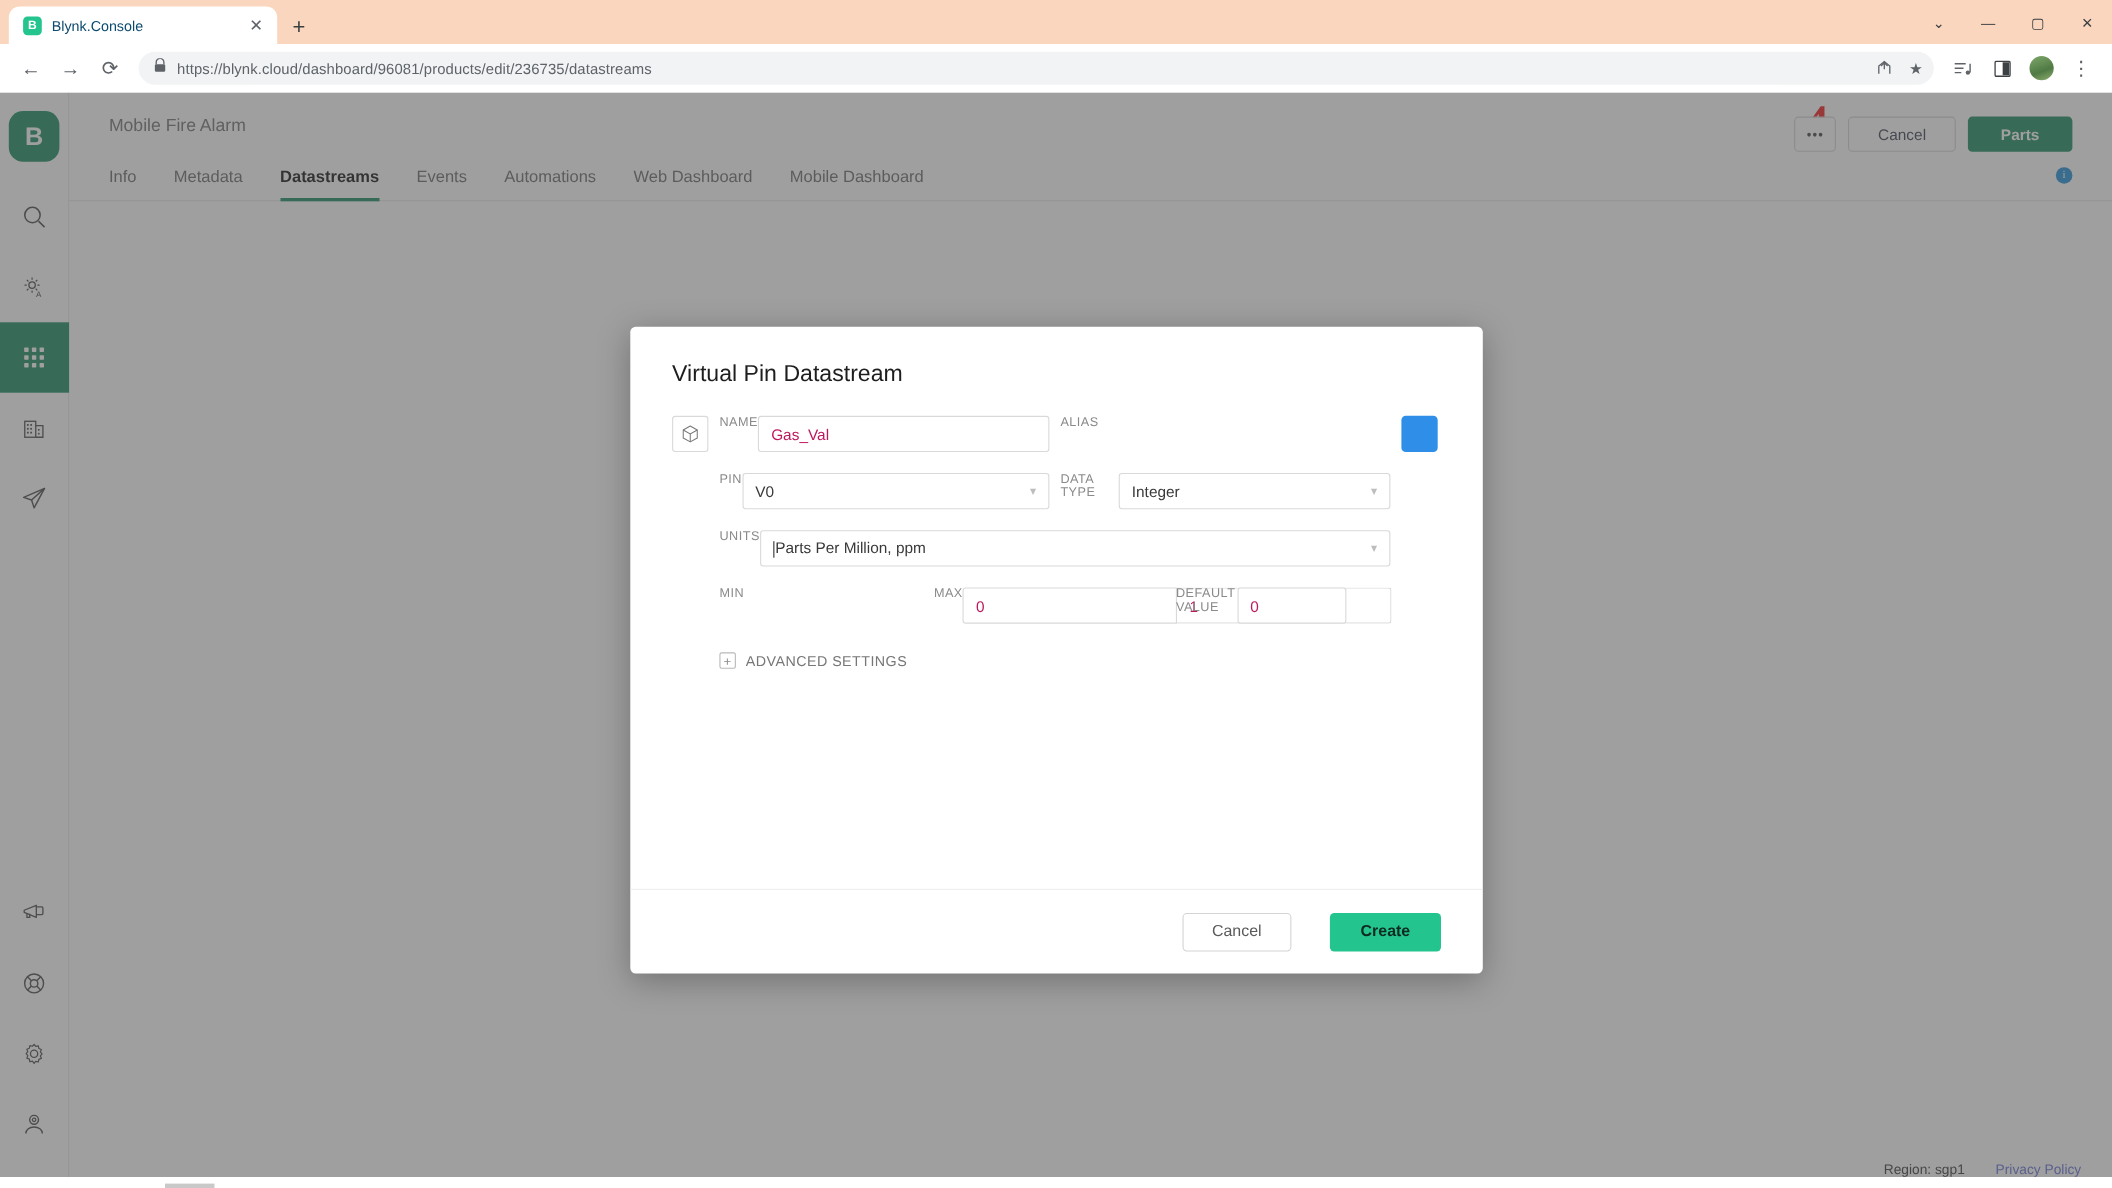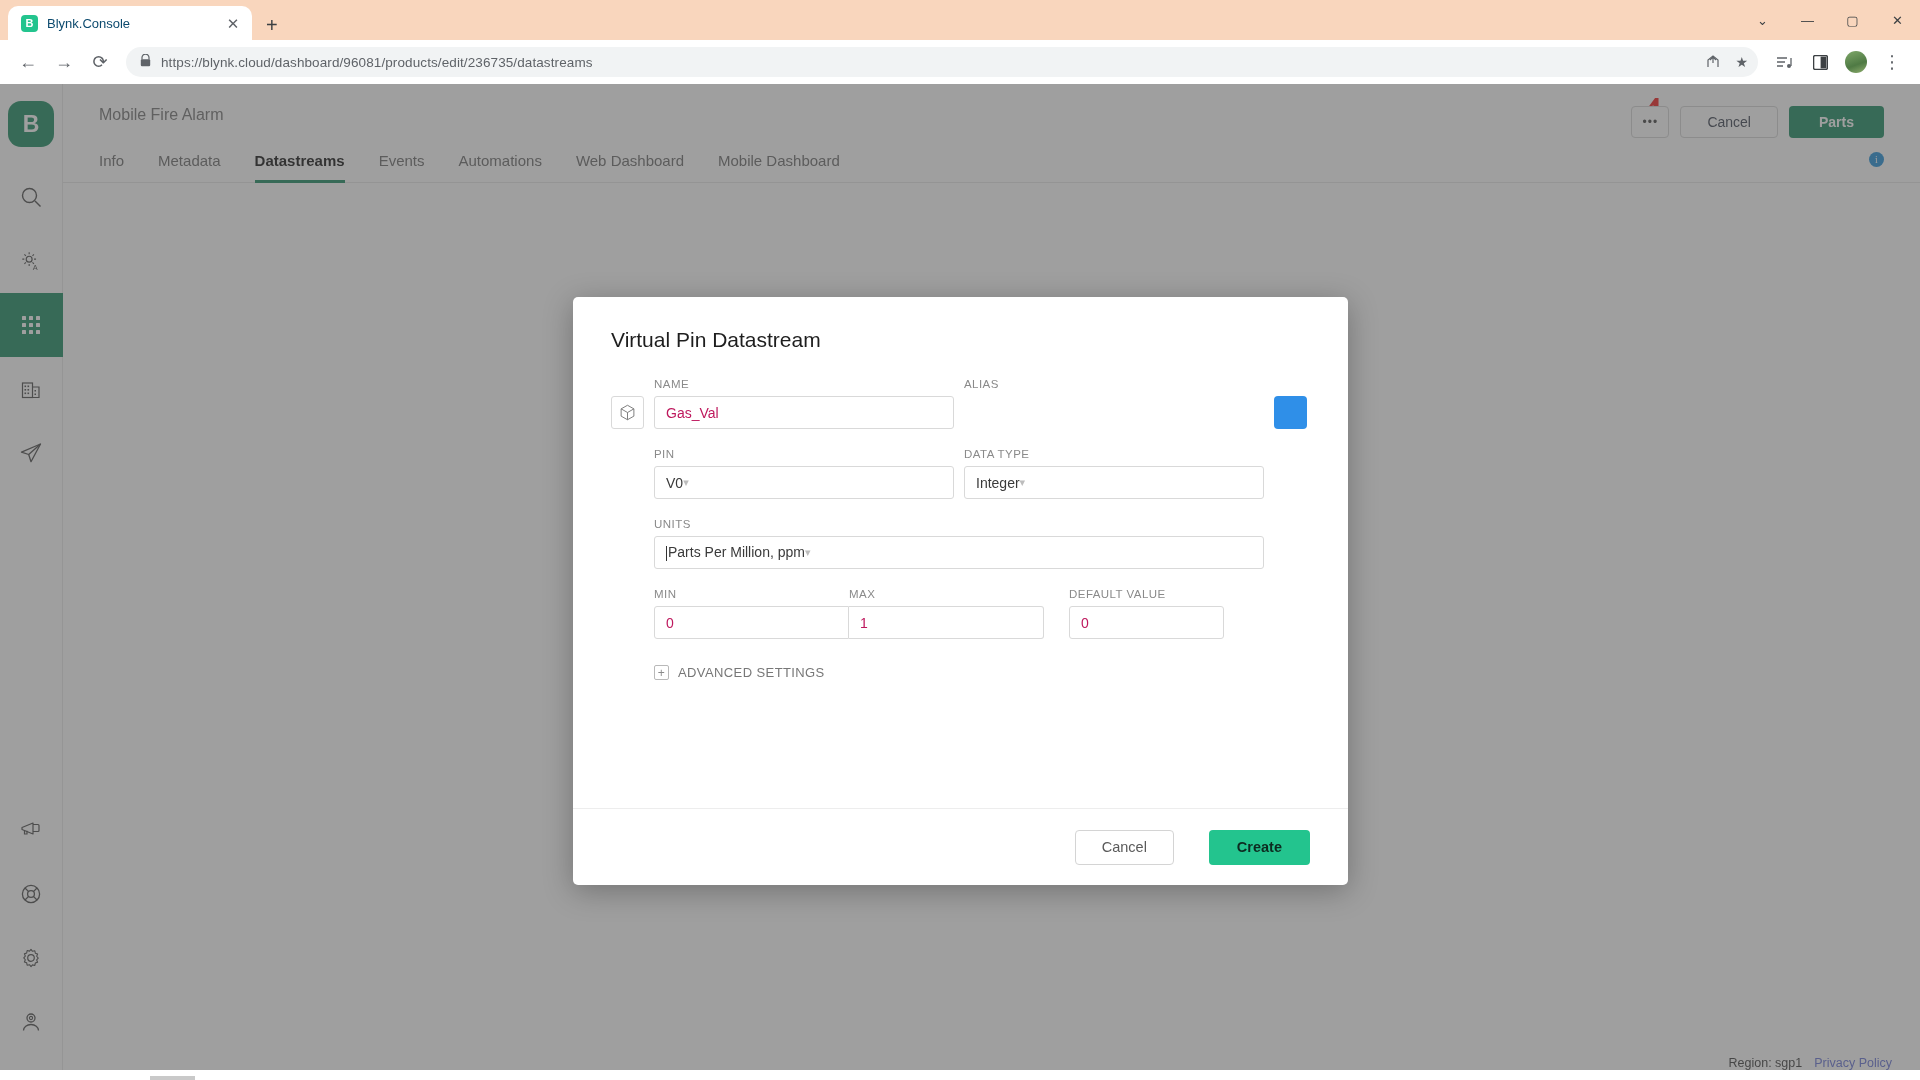--- a/index.html
+++ b/index.html
@@ -122,21 +122,21 @@
   }
   .info-dot {
     position: absolute; right: 36px; top: 6px;
     width: 15px; height: 15px; border-radius: 50%; background: #1f8fd8;
     color: #fff; font-size: 10px; display: flex; align-items: center; justify-content: center;
     font-family: "Liberation Serif", serif;
   }
 
   .footer {
     position: absolute; right: 28px; bottom: 10px;
-    font-size: 12.5px; color: #3b3b3b; display: flex; gap: 12px;
+    font-size: 12.5px; color: #3b3b3b; display: flex; gap: 28px;
   }
   .footer a { color: #6673d6; text-decoration: none; }
 
   
   .overlay {
     position: absolute; left: 0; top: 0; width: 1920px; height: 996px;
     background: rgba(80,80,80,.55);
   }
   .modal {
     position: absolute; left: 573px; top: 213px; width: 775px; height: 588px;
@@ -144,41 +144,41 @@
     display: flex; flex-direction: column;
   }
   .modal-body { flex: 1; padding: 31px 38px 0 38px; }
   .modal-title { font-size: 21px; color: #1e1e1e; margin-bottom: 26px; font-weight: 400; }
 
   .field-label {
     font-size: 11.5px; color: #8a8a8a; letter-spacing: .45px;
     text-transform: uppercase; margin-bottom: 6px; display: block;
   }
   .row { display: flex; gap: 10px; margin-bottom: 19px; }
-  .col { display: flex; flex-direction: column; }
+  .col { display: flex; flex-direction: row; }
 
   .inp {
     height: 33px; border: 1px solid #d9d9d9; border-radius: 3px;
     background: #fff; padding: 0 11px; font-size: 14px; color: #be185d;
     font-family: "Liberation Sans", sans-serif; display: flex; align-items: center;
     width: 100%;
   }
   .icon-box {
     width: 33px; height: 33px; min-width: 33px; border: 1px solid #d9d9d9; border-radius: 3px;
     display: flex; align-items: center; justify-content: center; color: #777;
     align-self: flex-end;
   }
   .swatch {
     width: 33px; height: 33px; min-width: 33px; border-radius: 4px;
     background: #2f8fe8; align-self: flex-end;
   }
   .select {
     height: 33px; border: 1px solid #d9d9d9; border-radius: 3px; background: #fff;
     padding: 0 11px; font-size: 14px; color: #3a3a3a;
-    display: flex; align-items: center; justify-content: flex-start; width: 100%;
+    display: flex; align-items: center; justify-content: space-between; width: 100%;
   }
   .chev { color: #bdbdbd; font-size: 11px; }
   .caret {
     display: inline-block; width: 1px; height: 15px; background: #333;
     margin-right: 1px; vertical-align: middle;
   }
   .joined { display: flex; }
   .joined .inp:first-child { border-radius: 3px 0 0 3px; }
   .joined .inp:last-child { border-left: none; border-radius: 0 3px 3px 0; }
 

